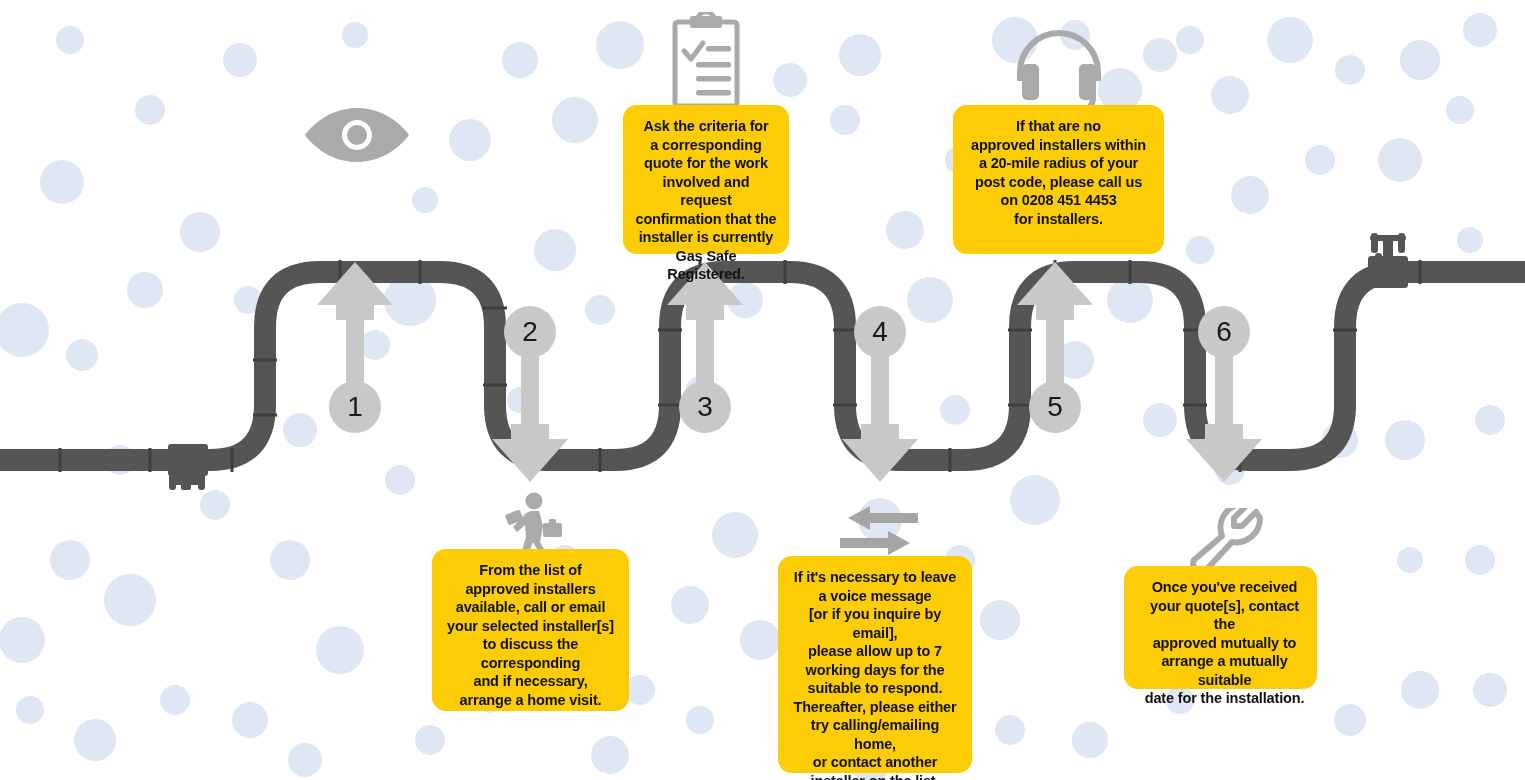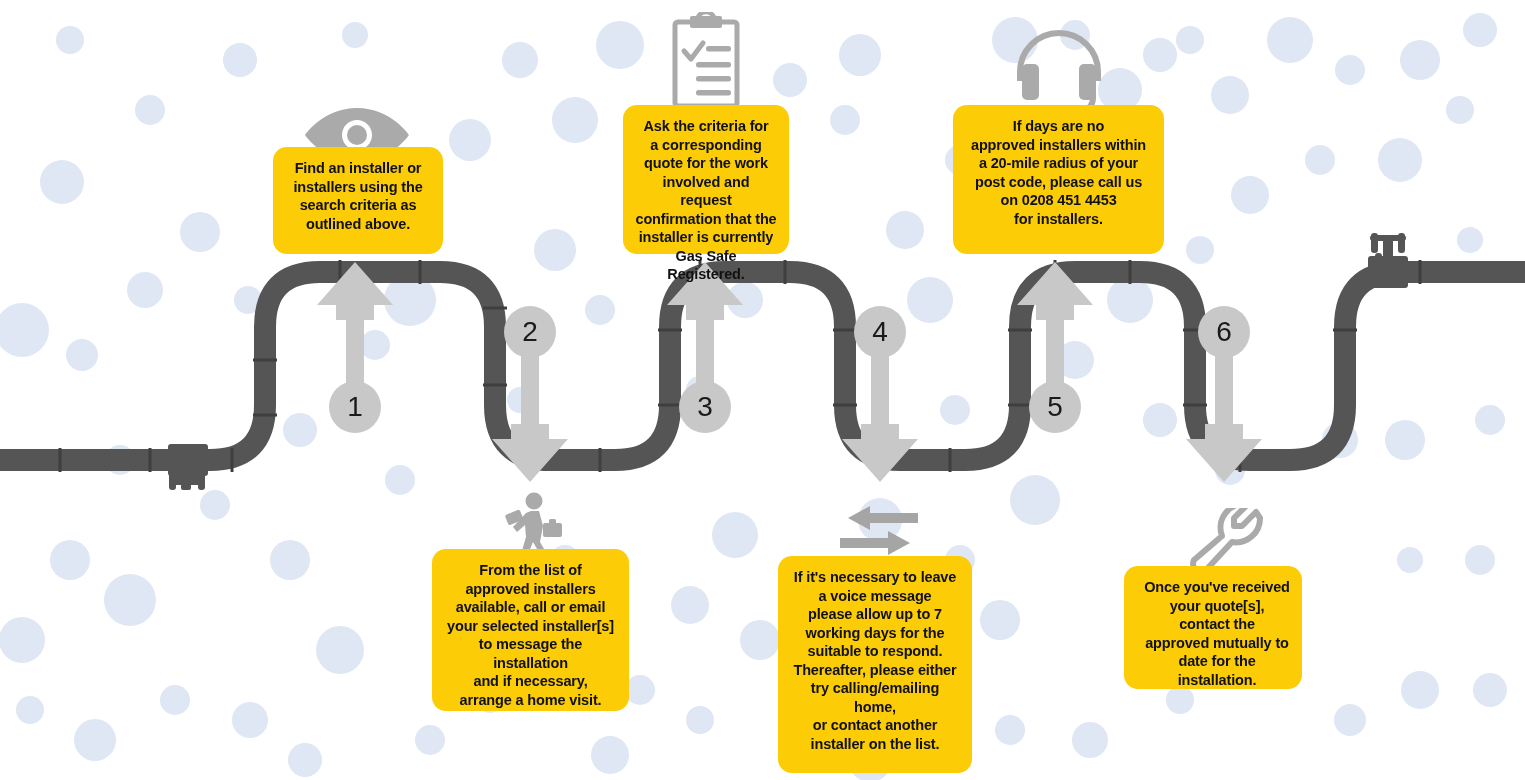--- a/index.html
+++ b/index.html
@@ -331,68 +331,64 @@
 
   <div class="cal-icon" style="left:1186px;top:508px;">
     <svg width="78" height="62" viewBox="0 0 78 62">
       <path d="M70 4 L56 18 L48 18 L48 10 L62 -4
                A 24 24 0 0 0 36 28 L8 52
                A 8 8 0 0 0 20 62 L46 34
                A 24 24 0 0 0 74 10 Z" fill="none" stroke="#aaaaaa" stroke-width="6" stroke-linejoin="round"></path>
     </svg>
   </div>
 
-  <div class="callout" style="left:273px;top:147px;width:170px;height:107px;">
-    <p>Find an installer or</p>
-    <p>installers using the</p>
-    <p>search criteria as</p>
-    <p>outlined above.</p>
-  </div>
 
   <div class="callout" style="left:432px;top:549px;width:197px;height:162px;">
     <p>From the list of</p>
     <p>approved installers</p>
     <p>available, call or email</p>
     <p>your selected installer[s]</p>
-    <p>to message the installation</p>
+    <p>to discuss the corresponding</p>
     <p>and if necessary,</p>
     <p>arrange a home visit.</p>
   </div>
 
   <div class="callout" style="left:623px;top:105px;width:166px;height:149px;">
     <p>Ask the criteria for</p>
     <p>a corresponding</p>
     <p>quote for the work</p>
     <p>involved and request</p>
     <p>confirmation that the</p>
     <p>installer is currently</p>
     <p>Gas Safe Registered.</p>
   </div>
 
   <div class="callout" style="left:778px;top:556px;width:194px;height:217px;">
     <p>If it's necessary to leave</p>
     <p>a voice message</p>
+    <p>[or if you inquire by email],</p>
     <p>please allow up to 7</p>
     <p>working days for the</p>
     <p>suitable to respond.</p>
     <p>Thereafter, please either</p>
     <p>try calling/emailing home,</p>
     <p>or contact another</p>
     <p>installer on the list.</p>
   </div>
 
   <div class="callout" style="left:953px;top:105px;width:211px;height:149px;">
-    <p>If days are no</p>
+    <p>If that are no</p>
     <p>approved installers within</p>
     <p>a 20-mile radius of your</p>
     <p>post code, please call us</p>
     <p>on 0208 451 4453</p>
     <p>for installers.</p>
   </div>
 
-  <div class="callout" style="left:1124px;top:566px;width:178px;height:123px;padding-left:20px;">
+  <div class="callout" style="left:1124px;top:566px;width:193px;height:123px;padding-left:20px;">
     <p>Once you've received</p>
     <p>your quote[s], contact the</p>
     <p>approved mutually to</p>
+    <p>arrange a mutually suitable</p>
     <p>date for the installation.</p>
   </div>
 
 </div>
 
 </body></html>

